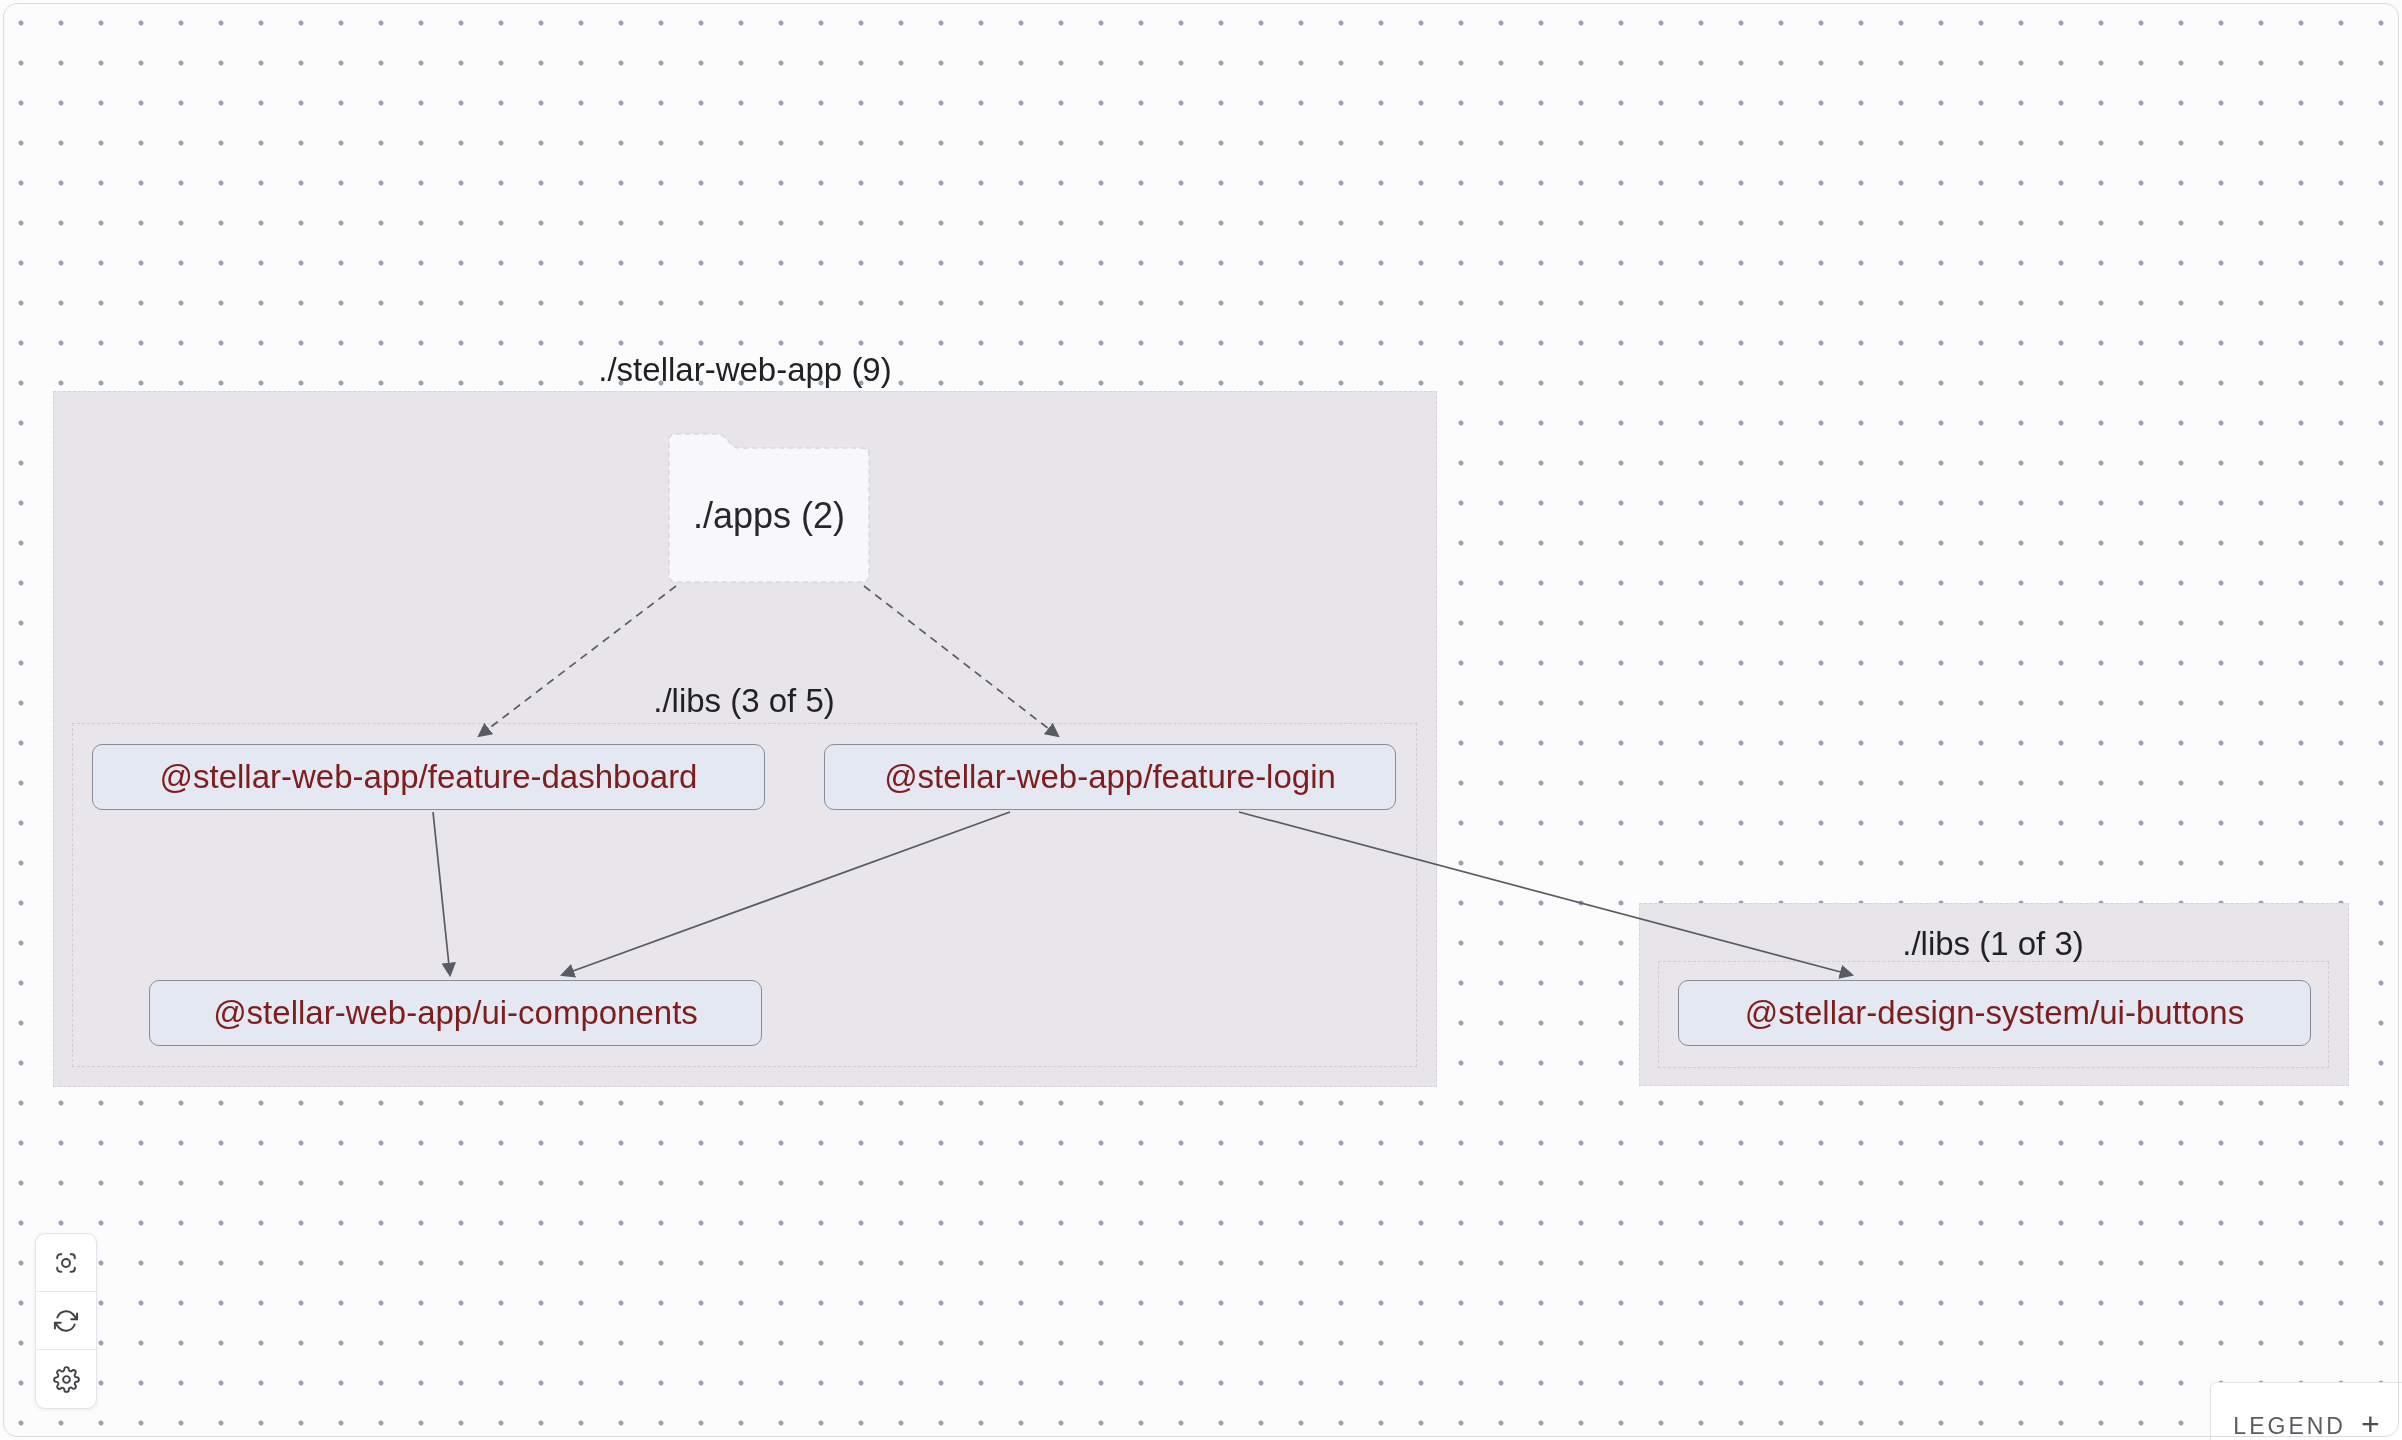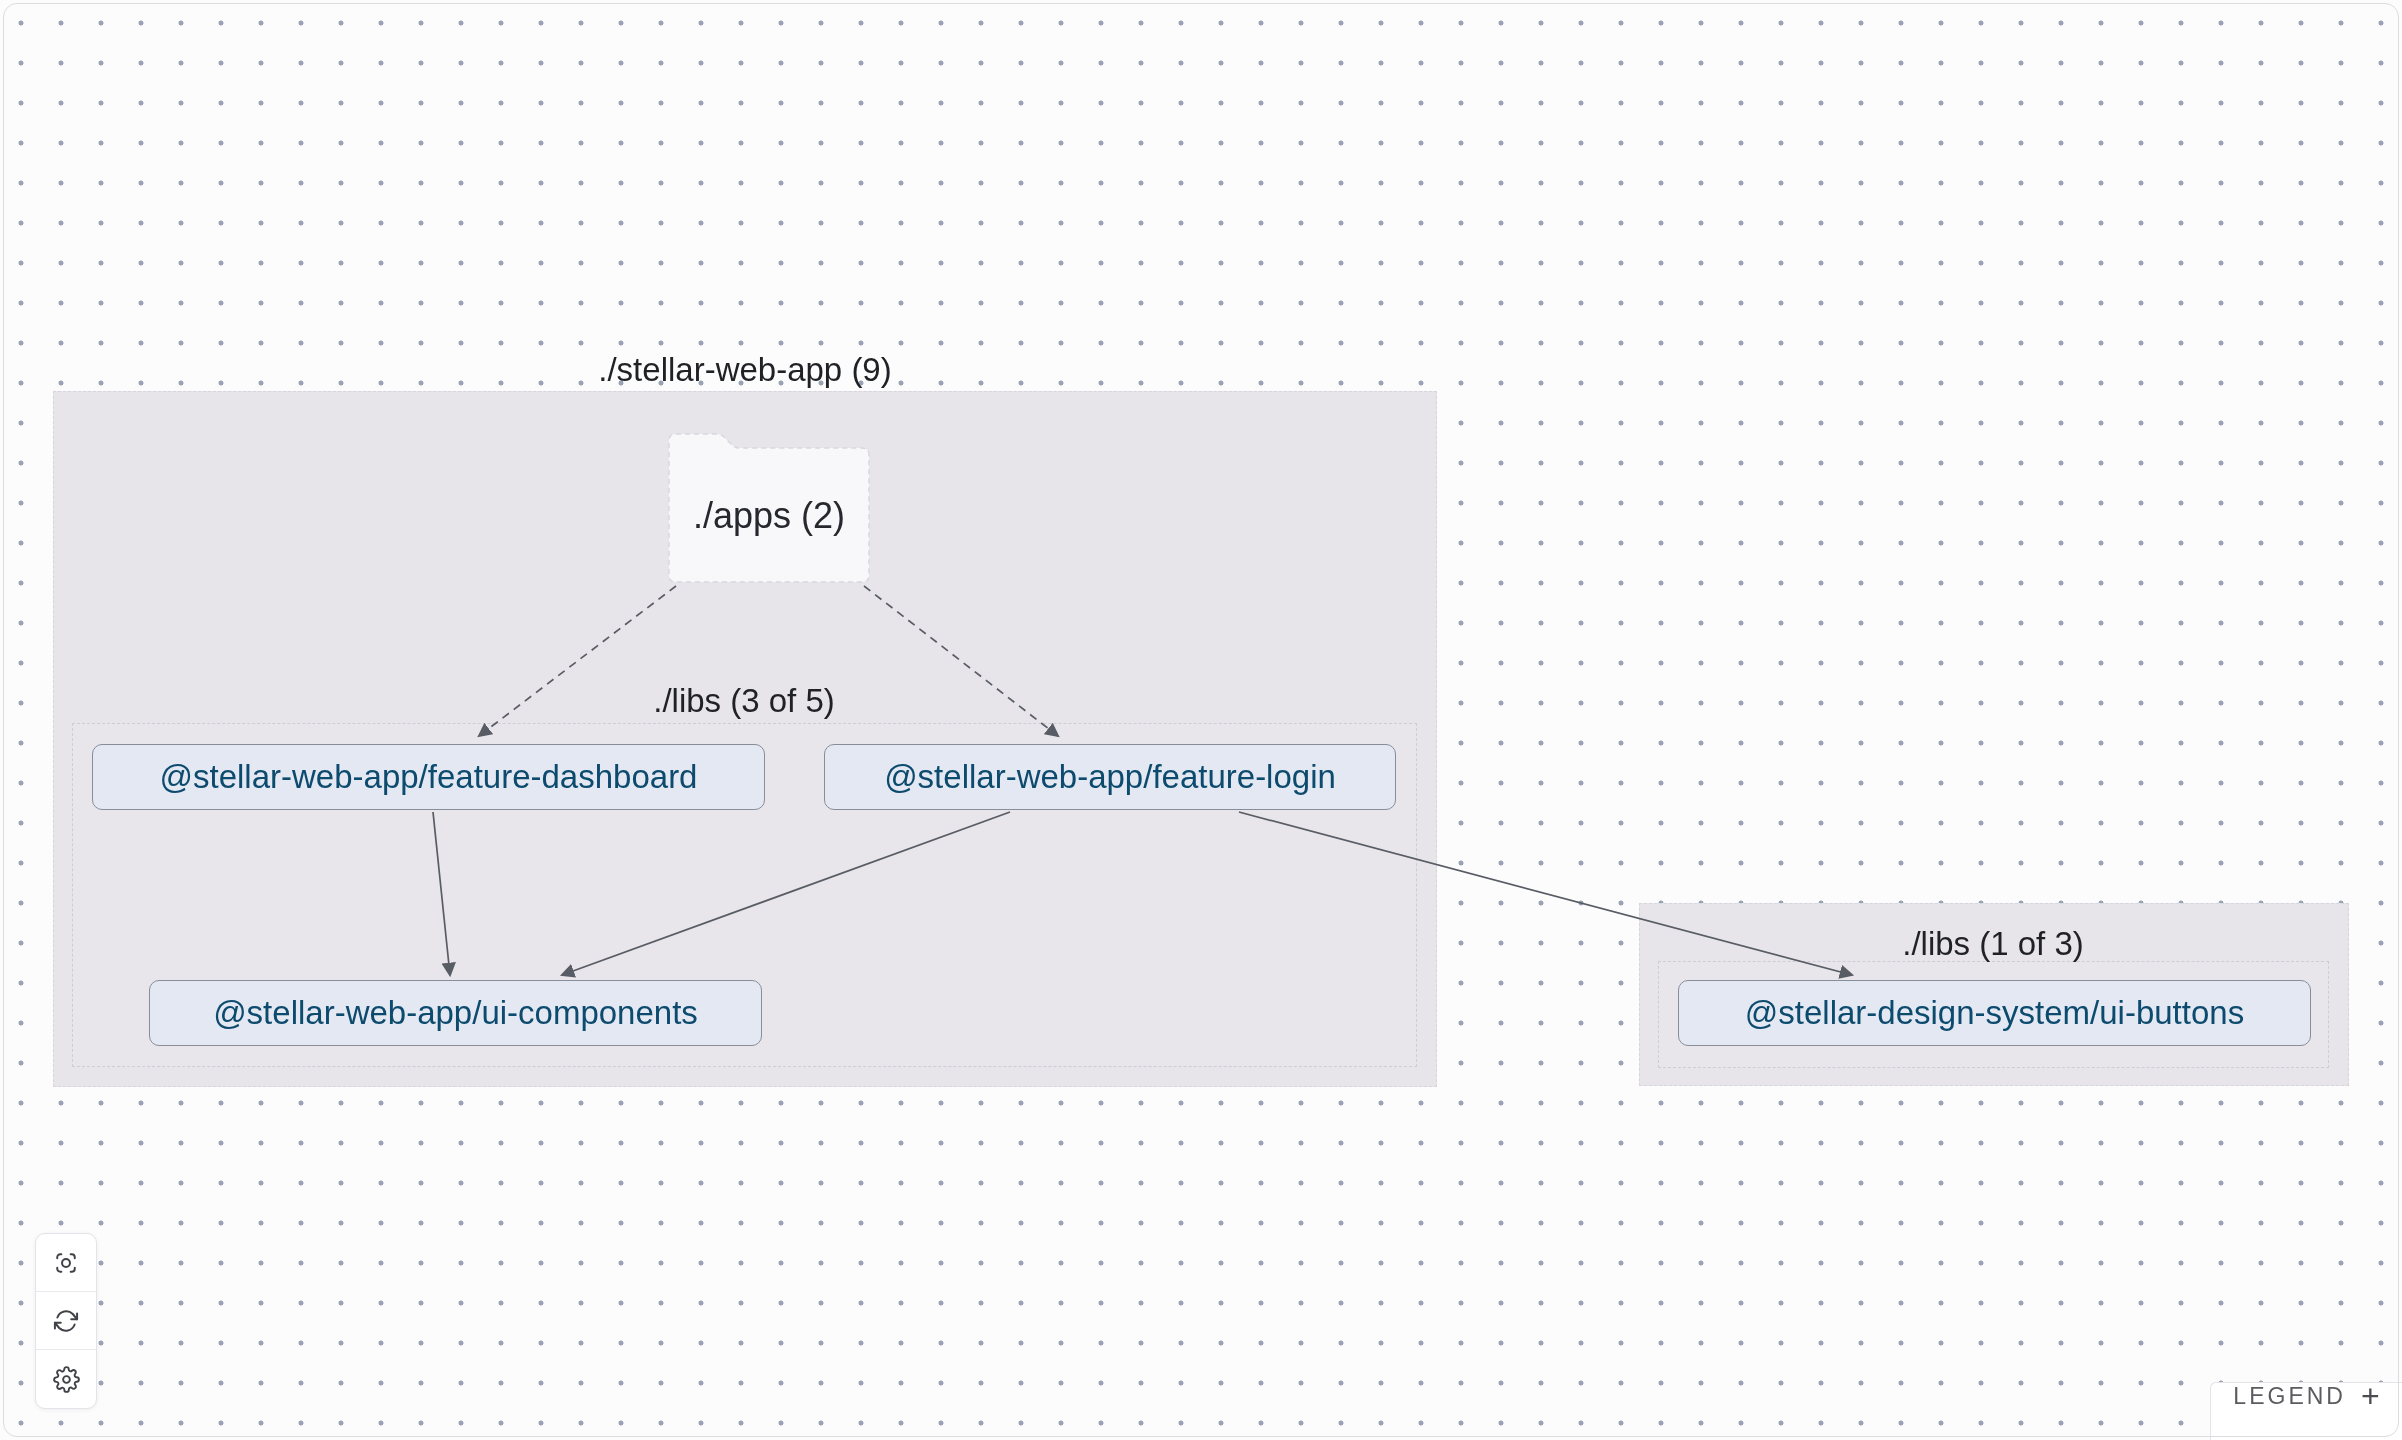--- a/index.html
+++ b/index.html
@@ -48,21 +48,21 @@
 
   
   .edges { position:absolute; inset:0; width:2402px; height:1440px; }
   .edges line { stroke:#585c64; stroke-width:1.7px; }
   .edges line.dashed { stroke-dasharray:8 6; }
 
   
   .node {
     position:absolute; display:flex; align-items:center; justify-content:center;
     background:#e4e8f2; border:1.5px solid #878d99; border-radius:10px;
-    font-size:33px; color:#0c4a6e; white-space:nowrap; cursor:pointer;
+    font-size:33px; color:#7f1d1d; white-space:nowrap; cursor:pointer;
   }
   .n-dashboard  { left:92px;   top:744px; width:673px; height:66px; }
   .n-login      { left:824px;  top:744px; width:572px; height:66px; }
   .n-components { left:149px;  top:980px; width:613px; height:66px; }
   .n-buttons    { left:1678px; top:980px; width:633px; height:66px; }
 
   
   .toolbar {
     position:absolute; left:35px; top:1233px; width:62px;
     background:#ffffff; border:1px solid #e4e3e7; border-radius:10px;
@@ -73,21 +73,21 @@
     background:none; border:none; border-bottom:1px solid #eae9ed; cursor:pointer;
   }
   .toolbar button:last-child { border-bottom:none; }
   .toolbar svg { stroke:#404248; fill:none; stroke-width:1.7; stroke-linecap:round; stroke-linejoin:round; }
 
   
   .legend {
     position:absolute; left:2210px; top:1382px; width:192px; height:58px;
     background:#ffffff; border:1px solid #e4e3e7; border-right:none; border-bottom:none;
     border-top-left-radius:6px;
-    display:flex; align-items:flex-start; justify-content:center; gap:15px;
+    display:flex; align-items:flex-end; justify-content:center; gap:15px;
     color:#5b5b60; cursor:pointer;
   }
   .legend .txt  { font-size:23px; letter-spacing:3px; }
   .legend .plus { font-size:32px; font-weight:300; line-height:1; margin-top:-3px; color:#4c4c51; }
 </style>
 </head>
 <body>
 
 <div class="stage">
 

